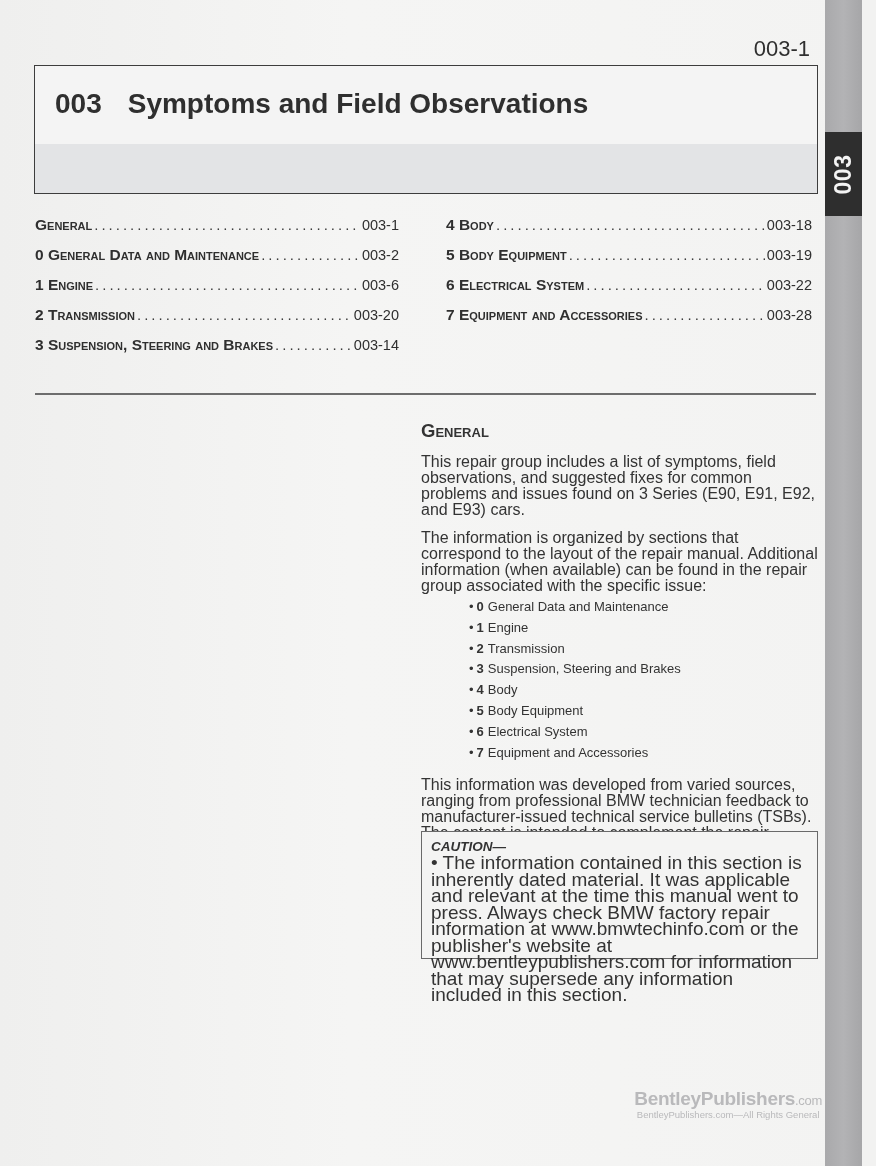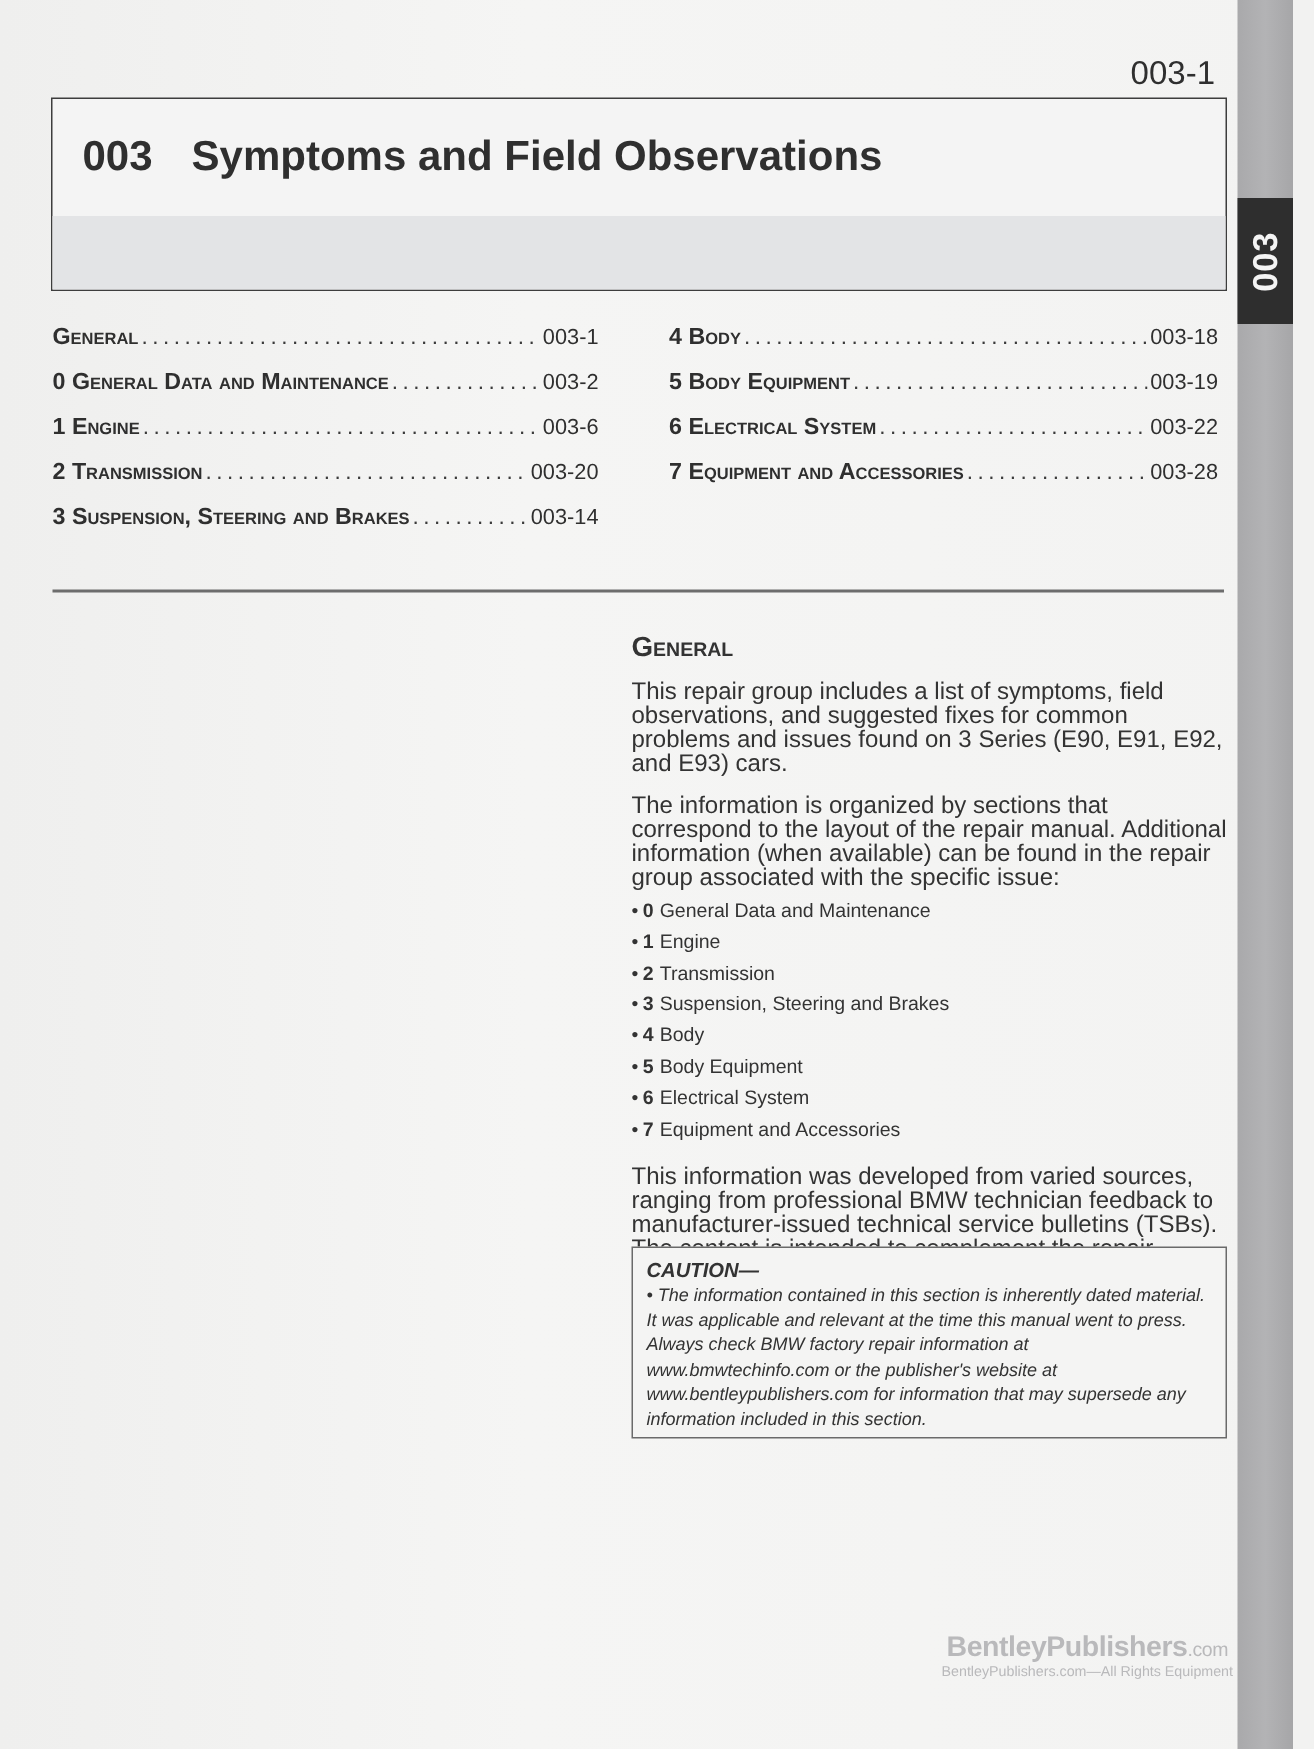--- a/index.html
+++ b/index.html
@@ -33,29 +33,29 @@
     .toc-row .label { font-weight: bold; font-variant: small-caps; font-size: 15.5px; }
     .toc-row .dots { flex: 1; overflow: hidden; letter-spacing: 3px; color: #3a3a3a; margin: 0 2px; }
     .toc-row .dots::before { content: "........................................................................................................"; }
     .toc-row .pg { font-size: 14.5px; }
 
     .divider { position: absolute; left: 35px; top: 393px; width: 781px; height: 2px; background: #6d6d6d; }
 
     .content { position: absolute; left: 421px; top: 420px; width: 397px; }
     .section-heading { font-size: 18.5px; font-weight: bold; font-variant: small-caps; color: #333; margin-bottom: 12px; }
     .para { font-size: 16px; line-height: 16px; color: #333; margin-bottom: 12px; }
-    .bullets { list-style: none; margin-top: -9px; margin-bottom: 14px; }
+    .bullets { list-style: none; margin-top: -9px; margin-bottom: 14px; margin-left: 48px; }
     .bullets li { font-size: 13px; line-height: 20.8px; color: #333; }
     .bullets li .dot { margin-right: 3px; }
     .bullets li .n { font-weight: bold; margin-right: 4px; }
 
     .caution { position: absolute; left: 421px; top: 831px; width: 397px; height: 128px;
       border: 1.2px solid #6a6a6a; padding: 6px 10px 0 9px; background: #f4f4f3; }
     .caution-title { font-size: 13.5px; font-weight: bold; font-style: italic; color: #333; line-height: 17px; }
-    .caution-body { font-size: 12px; font-style: italic; color: #333; line-height: 16.5px; }
+    .caution-body { font-size: 19px; color: #333; line-height: 16.5px; }
 
     .footer-brand { position: absolute; right: 54px; top: 1088px; text-align: center; color: #b9b9bb; }
     .footer-brand .big { font-size: 19px; font-weight: bold; letter-spacing: -0.3px; }
     .footer-brand .big small { font-size: 13px; font-weight: normal; }
     .footer-brand .copy { font-size: 9.5px; margin-top: -1px; }
   </style>
 </head>
 <body>
 
 <div class="page">
@@ -145,16 +145,16 @@
     <p class="para">This information was developed from varied sources, ranging from professional BMW technician feedback to manufacturer-issued technical service bulletins (TSBs). The content is intended to complement the repair information found in this repair manual.</p>
   </div>
 
   <div class="caution">
     <div class="caution-title">CAUTION—</div>
     <div class="caution-body">• The information contained in this section is inherently dated material. It was applicable and relevant at the time this manual went to press. Always check BMW factory repair information at www.bmwtechinfo.com or the publisher's website at www.bentleypublishers.com for information that may supersede any information included in this section.</div>
   </div>
 
   <div class="footer-brand">
     <div class="big"><span>BentleyPublishers</span><small>.com</small></div>
-    <div class="copy">BentleyPublishers.com—All Rights Equipment</div>
+    <div class="copy">BentleyPublishers.com—All Rights General</div>
   </div>
 
 </div>
 
 </body></html>

